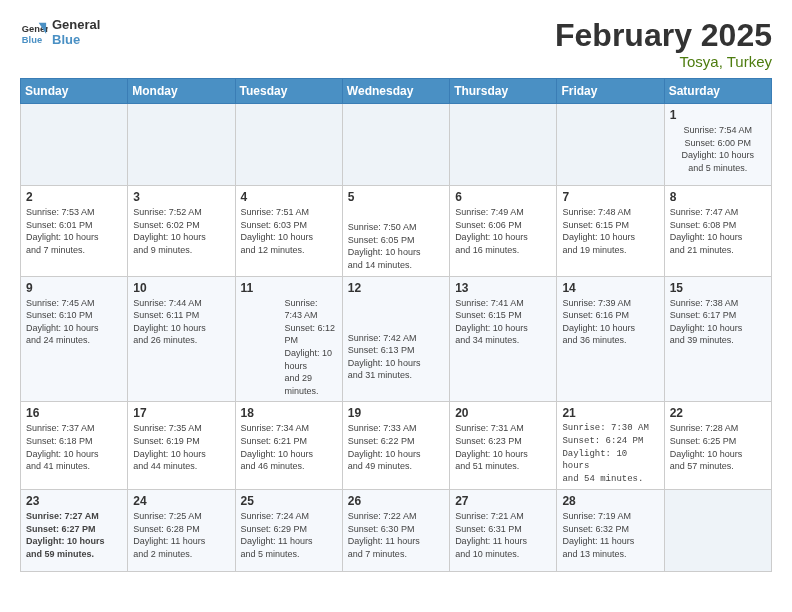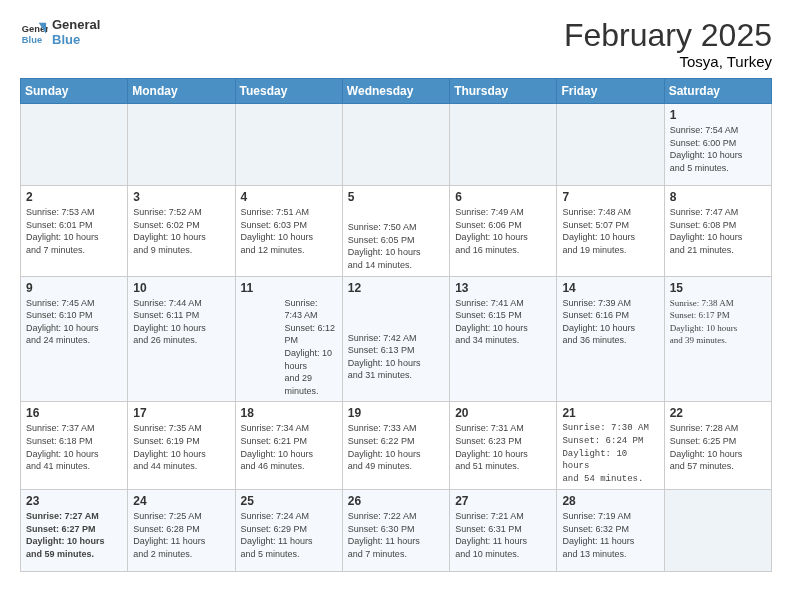--- a/index.html
+++ b/index.html
@@ -27,27 +27,27 @@
     }
     .logo-icon {
       width: 28px;
       height: 28px;
     }
     .title-block {
       text-align: right;
     }
     .calendar-title {
       font-size: 32px;
-      font-weight: normal;
+      font-weight: bold;
       color: #333;
       line-height: 1.1;
     }
     .calendar-subtitle {
       font-size: 15px;
-      color: #000000;
+      color: #4d7c0f;
     }
     table {
       width: 100%;
       border-collapse: collapse;
       table-layout: fixed;
       border-radius: 31px;
     }
     thead tr th {
       background-color: #4a90c4;
       color: #fff;
@@ -125,21 +125,21 @@
     <tbody id="calendar-body">
     <tr>
           <td class="empty-cell"></td>
           <td class="empty-cell"></td>
           <td class="empty-cell"></td>
           <td class="empty-cell"></td>
           <td class="empty-cell"></td>
           <td class="empty-cell"></td>
           <td>
             <span class="day-num">1</span>
-            <div class="day-info" style="white-space: pre-line;">Sunrise: 7:54 AM
+            <div class="day-info" style="white-space: pre-line; text-align: center;">Sunrise: 7:54 AM
 Sunset: 6:00 PM
 Daylight: 10 hours
 and 5 minutes.</div>
           </td>
         </tr>
         <tr>
           <td>
             <span class="day-num">2</span>
             <div class="day-info" style="white-space: pre-line;">Sunrise: 7:53 AM
 Sunset: 6:01 PM
@@ -170,21 +170,21 @@
           <td>
             <span class="day-num">6</span>
             <div class="day-info" style="white-space: pre-line;">Sunrise: 7:49 AM
 Sunset: 6:06 PM
 Daylight: 10 hours
 and 16 minutes.</div>
           </td>
           <td>
             <span class="day-num">7</span>
             <div class="day-info" style="white-space: pre-line;">Sunrise: 7:48 AM
-Sunset: 5:07 PM
+Sunset: 6:15 PM
 Daylight: 10 hours
 and 19 minutes.</div>
           </td>
           <td>
             <span class="day-num">8</span>
             <div class="day-info" style="white-space: pre-line;">Sunrise: 7:47 AM
 Sunset: 6:08 PM
 Daylight: 10 hours
 and 21 minutes.</div>
           </td>
@@ -227,21 +227,21 @@
           </td>
           <td>
             <span class="day-num">14</span>
             <div class="day-info" style="white-space: pre-line;">Sunrise: 7:39 AM
 Sunset: 6:16 PM
 Daylight: 10 hours
 and 36 minutes.</div>
           </td>
           <td>
             <span class="day-num">15</span>
-            <div class="day-info" style="white-space: pre-line; font-family: Liberation Serif, serif;">Sunrise: 7:38 AM
+            <div class="day-info" style="white-space: pre-line;">Sunrise: 7:38 AM
 Sunset: 6:17 PM
 Daylight: 10 hours
 and 39 minutes.</div>
           </td>
         </tr>
         <tr>
           <td>
             <span class="day-num">16</span>
             <div class="day-info" style="white-space: pre-line;">Sunrise: 7:37 AM
 Sunset: 6:18 PM

